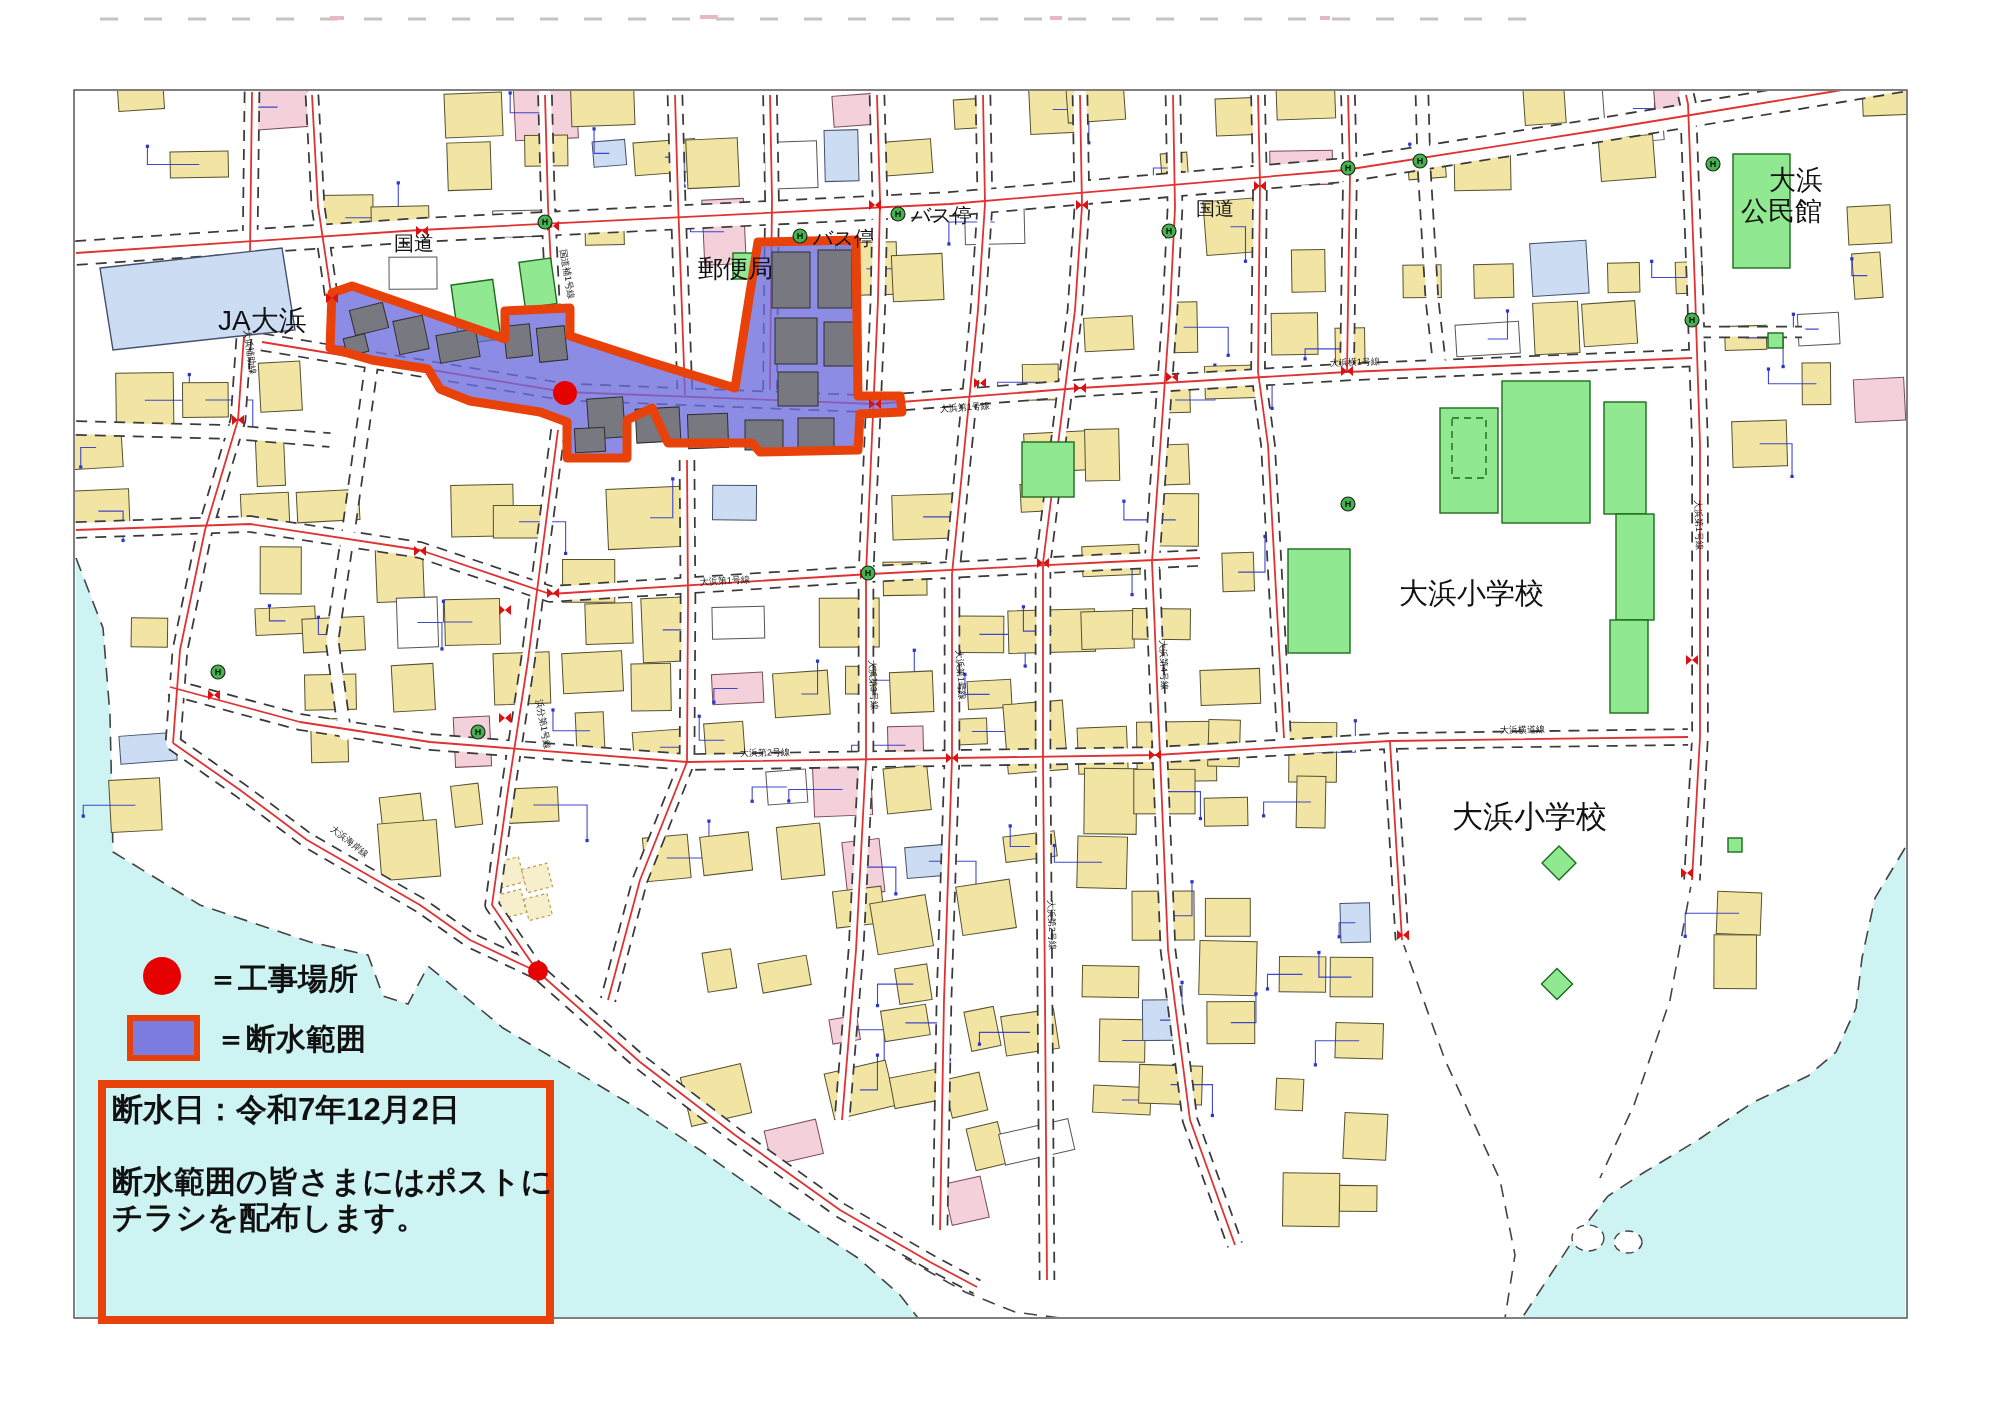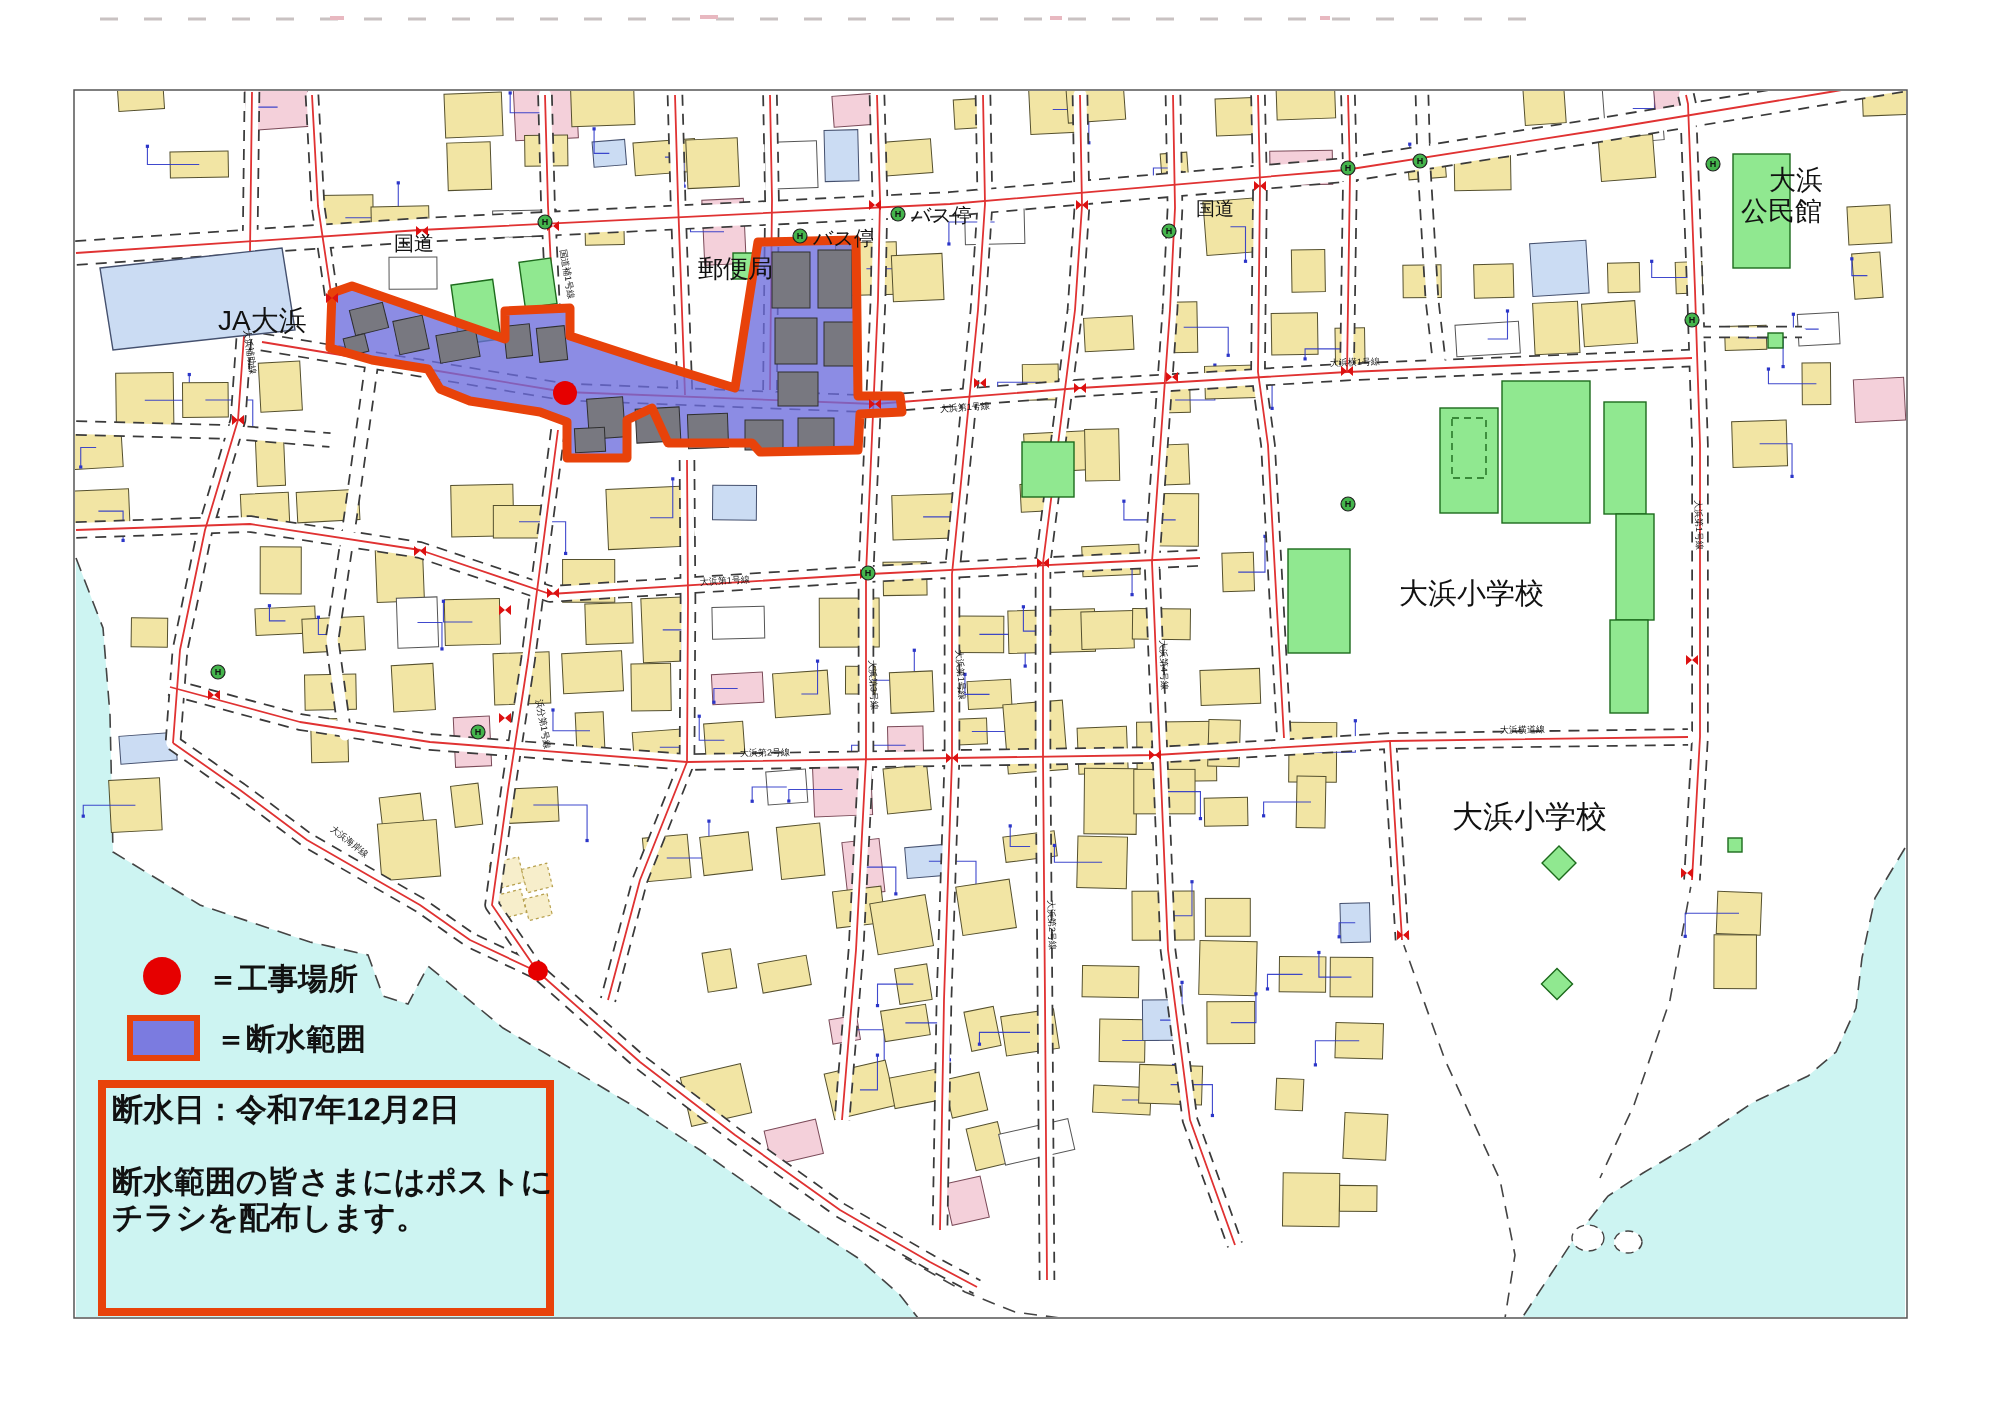--- a/index.html
+++ b/index.html
@@ -10,21 +10,21 @@
   
   #legend-dot{position:absolute;left:143px;top:957px;width:38px;height:38px;border-radius:50%;
               background:#e60000;z-index:7;}
   #legend-swatch{position:absolute;left:127px;top:1015px;width:61px;height:34px;background:#7b7be0;
               border:6px solid #e8420a;z-index:7;}
   .legend-label{position:absolute;font-size:30px;font-weight:bold;color:#111;z-index:7;white-space:nowrap;}
   #legend-label-construction{left:208px;top:959px;}
   #legend-label-outage{left:216px;top:1019px;}
   
   #infobox{position:absolute;left:98px;top:1080px;width:434px;height:216px;border:8px solid #e8420a;
-           z-index:7;padding:4px 0 0 6px;background:transparent;}
+           z-index:7;padding:4px 0 8px 6px;background:transparent;}
   .ibline{font-size:31px;font-weight:bold;color:#111;height:36px;line-height:36px;white-space:nowrap;}
 </style>
 </head>
 <body>
 
 <div id="stage">
 
   <svg id="map" width="2000" height="1414" viewBox="0 0 2000 1414">
     <g id="g-topmargin">
         <line x1="100" y1="19" x2="1530" y2="19" stroke="#c9c2c2" stroke-width="3" stroke-dasharray="18 26"></line>

